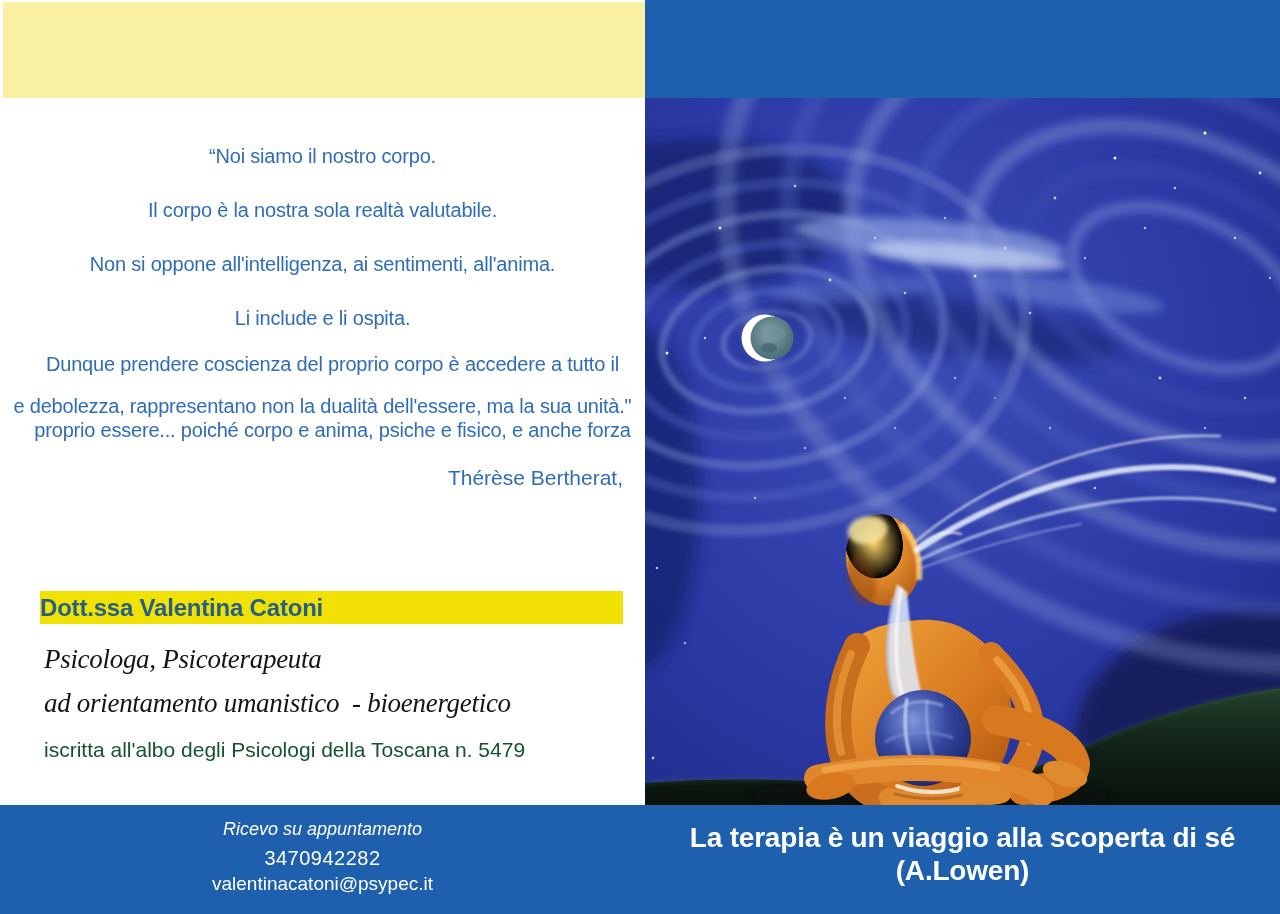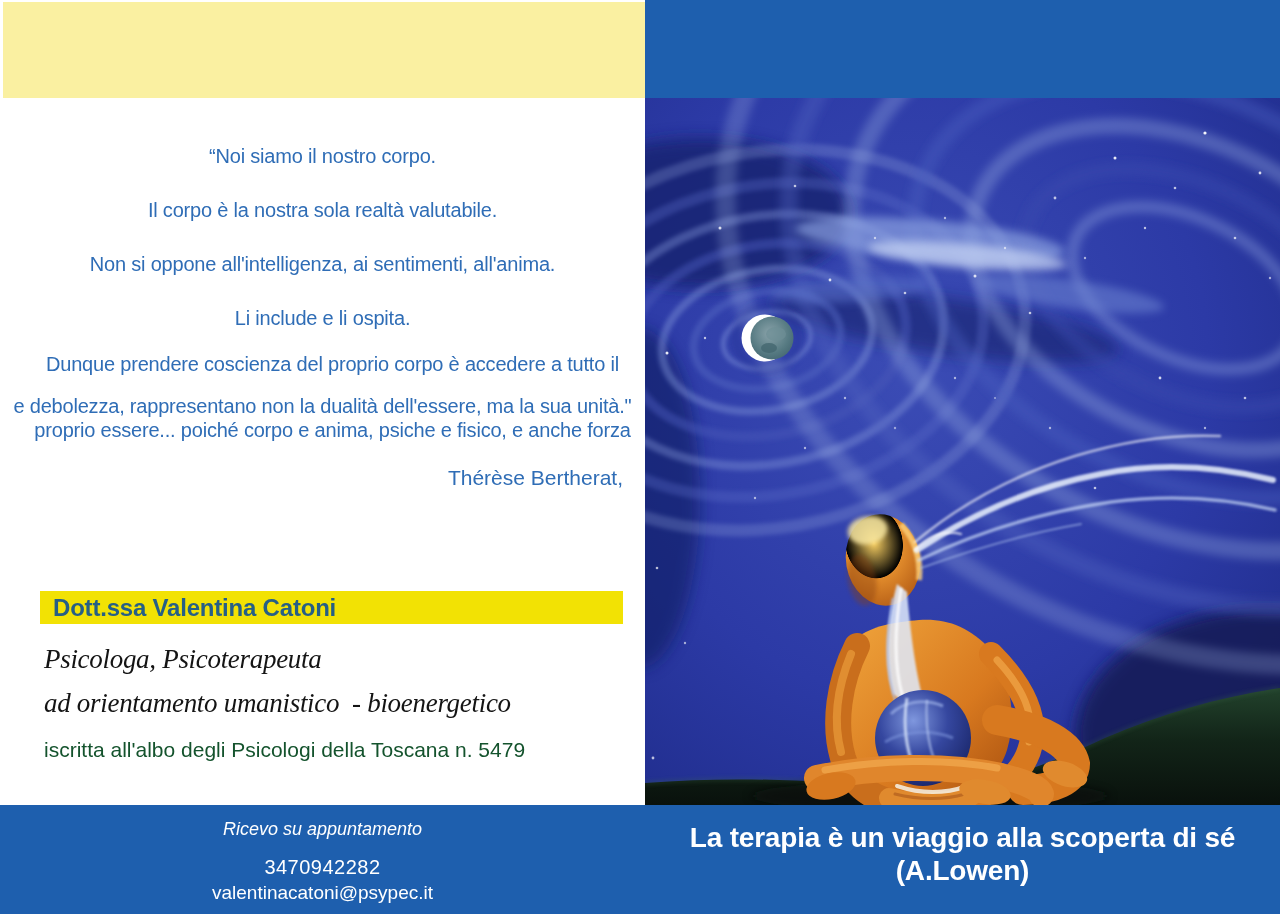--- a/index.html
+++ b/index.html
@@ -21,21 +21,21 @@
   .gap-lg { margin-bottom: 30px; }
   .gap-md { margin-bottom: 22px; }
   .gap-sm { margin-bottom: 18px; padding-left: 20px; }
   .quote-attribution {
     margin-top: 24px; font-size: 21px; line-height: 24px;
     text-align: right; padding-right: 22px; white-space: nowrap;
   }
 
   .name-bar {
     position: absolute; left: 40px; top: 591px; width: 583px; height: 33px;
-    background: #f2e204; display: flex; align-items: center; padding-left: 13px;
+    background: #f2e204; display: flex; align-items: center; 
   }
   .name-text { font-size: 24px; font-weight: bold; color: #265f86; letter-spacing: -0.2px; white-space: pre; }
 
   .title-line {
     position: absolute; left: 44px; font-size: 27px; font-style: italic;
     color: #141414; white-space: pre; letter-spacing: -0.3px; font-family: Liberation Serif, serif;
   }
   .title-1 { top: 644px; }
   .title-2 { top: 688px; }
   .registration { position: absolute; left: 44px; top: 738px; font-size: 21px; color: #14532d; white-space: pre; }
@@ -43,21 +43,21 @@
   
   .right-panel { position: absolute; left: 645px; top: 0; width: 635px; height: 914px; background: #1e5fae; }
   .blue-band { position: absolute; left: 0; top: 0; width: 635px; height: 98px; background: #1e5fae; }
   .illustration { position: absolute; left: 0; top: 98px; width: 635px; height: 707px; }
   .illustration svg { display: block; }
 
   
   .footer-band { position: absolute; left: 0; top: 805px; width: 1280px; height: 109px; background: #1e5fae; color: #ffffff; }
   .footer-left { position: absolute; left: 0; top: 0; width: 645px; height: 109px; text-align: center; padding-top: 12px; }
   .footer-appointment { font-size: 18px; font-style: italic; line-height: 24px; }
-  .footer-phone { font-size: 20px; line-height: 28px; margin-top: 12px; letter-spacing: 0.5px; }
+  .footer-phone { font-size: 20px; line-height: 28px; margin-top: 3px; letter-spacing: 0.5px; }
   .footer-email { font-size: 19px; line-height: 24px; }
   .footer-right { position: absolute; left: 645px; top: 0; width: 635px; height: 109px; text-align: center; padding-top: 16px; }
   .caption-line { font-size: 28px; font-weight: bold; line-height: 33px; white-space: nowrap; letter-spacing: -0.2px; }
 </style>
 </head>
 <body>
 
 <div class="page">
 
   <div class="left-panel">

